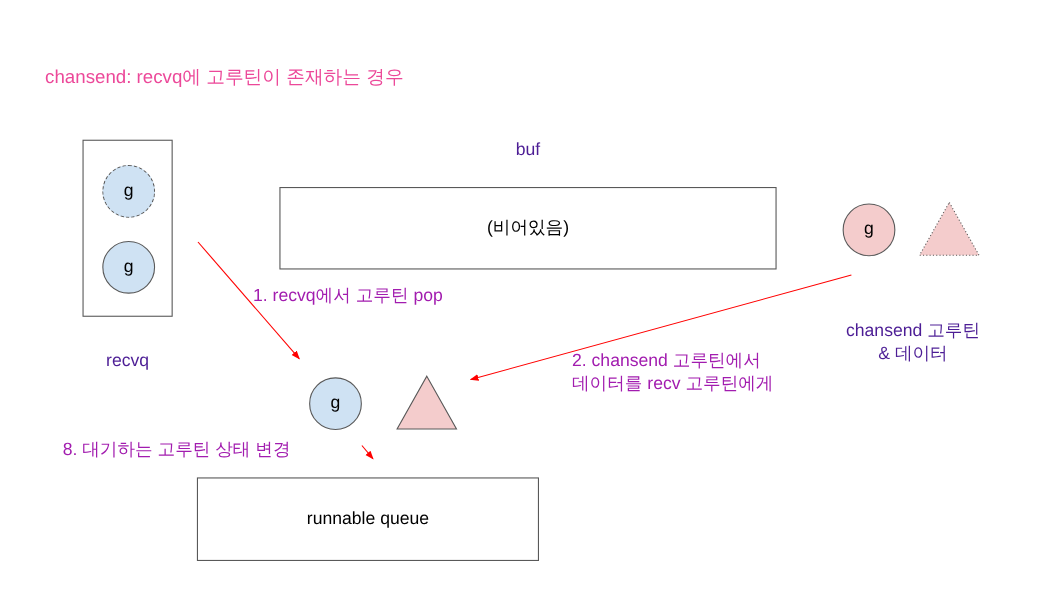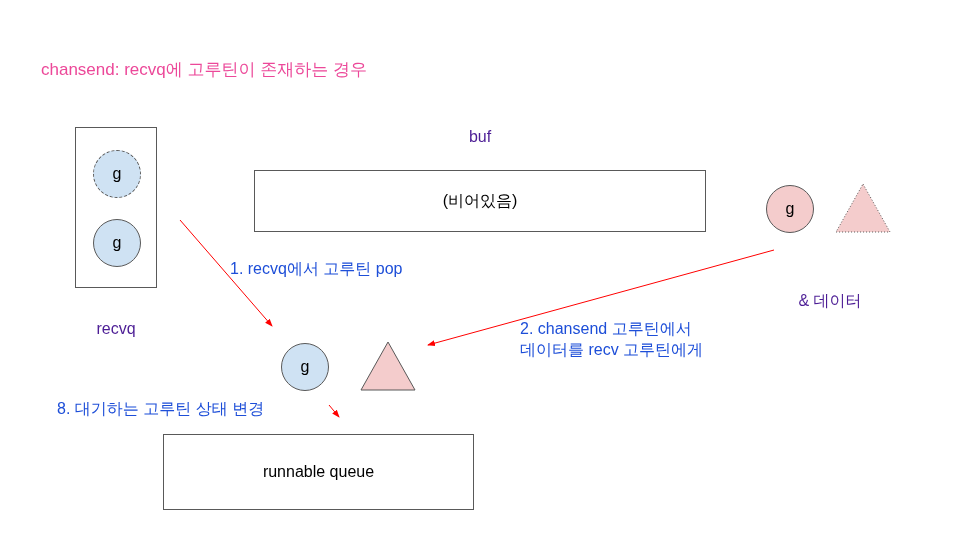--- a/index.html
+++ b/index.html
@@ -3,21 +3,21 @@
   <meta charset="utf-8">
   <style>
     html, body { margin: 0; padding: 0; }
     body { width: 960px; height: 540px; position: relative; background: #ffffff; overflow: hidden;
            font-family: "Liberation Sans", "DejaVu Sans", sans-serif; }
     .abs { position: absolute; }
     .title { left: 41px; top: 58px; font-size: 17px; color: #ec4899; white-space: nowrap; }
     .box { border: 1px solid #595959; background: #fff; box-sizing: border-box; }
     .label-gray { color: #4c1d95; font-size: 16px; text-align: center; white-space: nowrap; }
     .label-dark { color: #000; font-size: 16px; text-align: center; white-space: nowrap; }
-    .red { color: #1d4ed8; font-size: 16px; white-space: nowrap; }
+    .red { color: #a21caf; font-size: 16px; white-space: nowrap; }
     .circle { border-radius: 50%; box-sizing: border-box; display: flex; align-items: center; justify-content: center;
               font-size: 16px; color: #000; }
     .blue { background: #cfe2f3; border: 1px solid #595959; }
     .blue-dashed { background: #cfe2f3; border: 1px dashed #595959; }
     .pink { background: #f4cccc; border: 1px solid #595959; }
     svg.overlay { position: absolute; left: 0; top: 0; pointer-events: none; }
   </style>
 </head>
 <body>
 
@@ -27,42 +27,43 @@
   <div class="abs circle blue-dashed" style="left:17px; top:22px; width:48px; height:48px;">
     <span>g</span>
   </div>
   <div class="abs circle blue" style="left:17px; top:91px; width:48px; height:48px;">
     <span>g</span>
   </div>
 </div>
 <div class="abs label-gray" style="left:75px; top:320px; width:82px;">recvq</div>
 
 <div class="abs label-gray" style="left:254px; top:128px; width:452px;">buf</div>
-<div class="abs box" style="left:254px; top:170px; width:452px; height:62px; display:flex; align-items:center; justify-content:center;">
+<div class="abs box" style="left:254px; top:170px; width:452px; height:75px; display:flex; align-items:center; justify-content:center;">
   <span class="label-dark">(비어있음)</span>
 </div>
 
 <div class="abs circle pink" style="left:766px; top:185px; width:48px; height:48px;">
   <span>g</span>
 </div>
 <svg class="abs" style="left:834px; top:182px;" width="58" height="52">
   <polygon points="29,2 56,50 2,50" fill="#f4cccc" stroke="#595959" stroke-width="1" stroke-dasharray="1,2"></polygon>
 </svg>
 <div class="abs label-gray" style="left:745px; top:290px; width:170px; line-height:21px;">
+  <div>chansend 고루틴</div>
   <div>&amp; 데이터</div>
 </div>
 
 <div class="abs circle blue" style="left:281px; top:343px; width:48px; height:48px;">
   <span>g</span>
 </div>
 <svg class="abs" style="left:359px; top:340px;" width="58" height="52">
   <polygon points="29,2 56,50 2,50" fill="#f4cccc" stroke="#595959" stroke-width="1"></polygon>
 </svg>
 
-<div class="abs box" style="left:163px; top:434px; width:311px; height:76px; display:flex; align-items:center; justify-content:center;">
+<div class="abs box" style="left:179px; top:434px; width:311px; height:76px; display:flex; align-items:center; justify-content:center;">
   <span class="label-dark">runnable queue</span>
 </div>
 
 <div class="abs red" style="left:230px; top:259px;">1. recvq에서 고루틴 pop</div>
 <div class="abs red" style="left:520px; top:318px; width:250px; line-height:21px;">
   <div>2. chansend 고루틴에서</div>
   <div>데이터를 recv 고루틴에게</div>
 </div>
 <div class="abs red" style="left:57px; top:399px;">8. 대기하는 고루틴 상태 변경</div>
 

